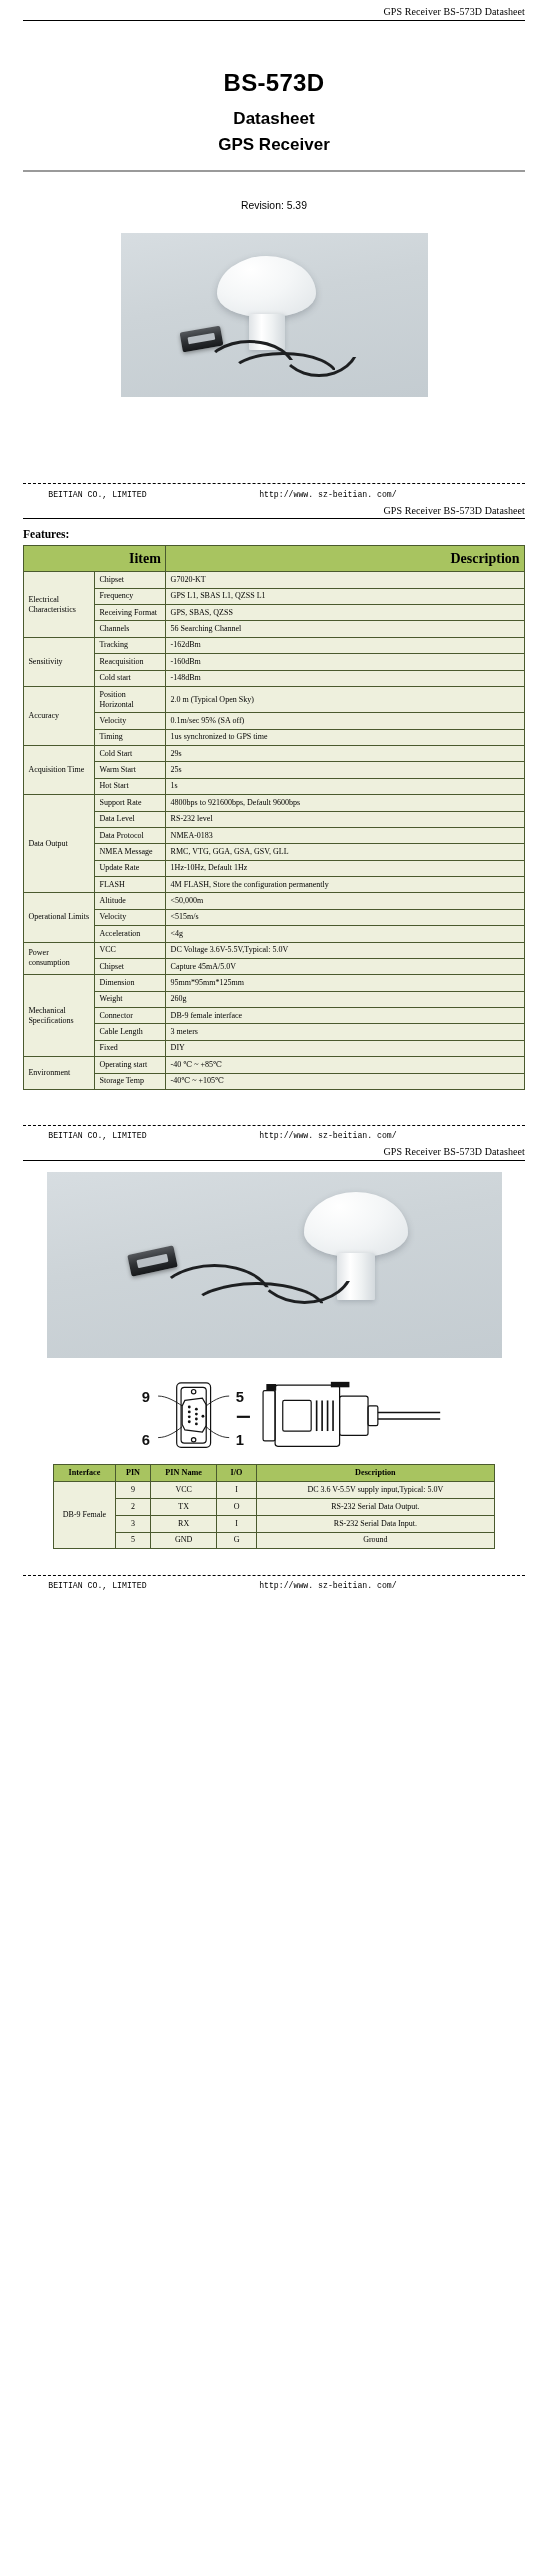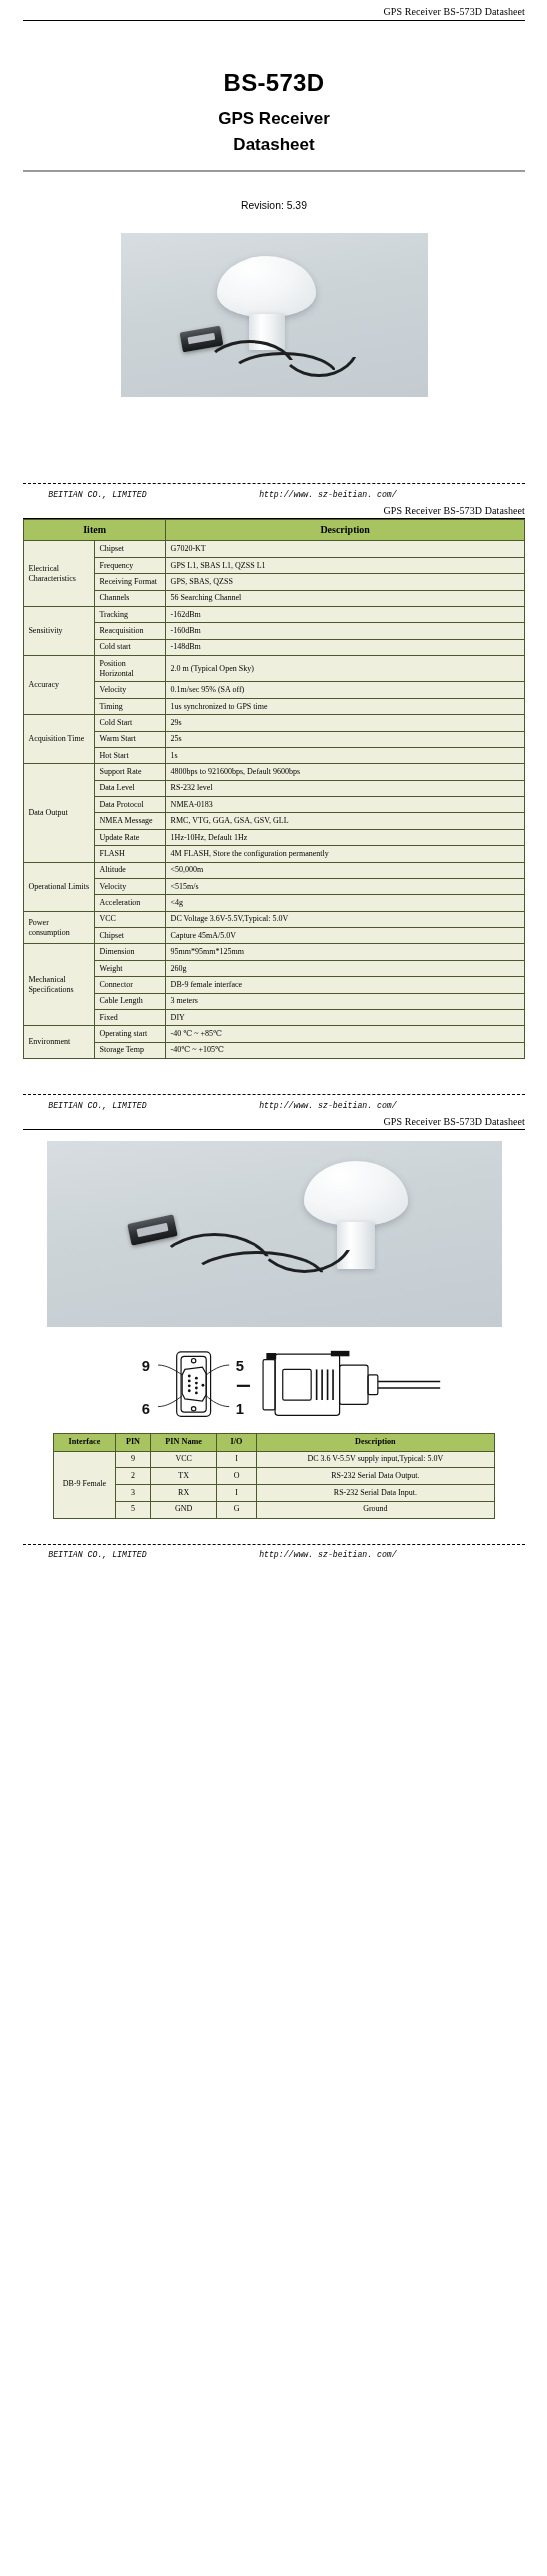--- a/index.html
+++ b/index.html
@@ -113,21 +113,21 @@
     border-radius: 50%/100% 100% 0 0;
   }
   .cable2 {
     position: absolute;
     border: 3.8px solid #1d1f21;
     border-color: transparent transparent #1d1f21 transparent;
     border-radius: 50%/0 0 100% 100%;
   }
 
   
-  .foot-wrap { margin-top: 16.4px; font-style: italic; }
+  .foot-wrap { margin-top: 16.4px; }
   .foot-rule {
     height: 0;
     border: 0;
     border-top: 1.6px dashed #000;
     margin: 0 0 5.5px 0;
   }
   .foot-row {
     display: flex;
     font-family: "Liberation Mono", "DejaVu Sans Mono", monospace;
     font-size: 8.2px;
@@ -156,22 +156,22 @@
   table.spec th, table.spec td {
     border: 0.5px solid #4a5a2e;
     padding: 2.7px 4.4px;
     vertical-align: middle;
     background: #eef0dd;
     line-height: 1.25;
   }
   table.spec thead th {
     background: #a8c460;
     font-weight: bold;
-    font-size: 10px;
-    text-align: center;
+    font-size: 14px;
+    text-align: right;
     padding: 3.8px 4.4px;
   }
   td.group {
     background: #eef0dd;
   }
   .col-item  { width: 23%; }
   .col-sub   { width: 19%; }
   .col-desc  { width: 58%; }
 
   
@@ -220,22 +220,22 @@
 <div class="page">
 
   <div>
     <div class="run-header">GPS Receiver BS-573D Datasheet</div>
     <hr class="run-header-rule">
   </div>
 
   <div class="cover-space-1"></div>
 
   <h1 class="cover-title">BS-573D</h1>
+  <div class="cover-sub">Datasheet</div>
   <div class="cover-sub">GPS Receiver</div>
-  <div class="cover-sub">Datasheet</div>
 
   <hr class="cover-rule">
 
   <div class="cover-meta">Revision: 5.39</div>
 
   <div class="photo-box">
     <div class="dome" style="left:96px; top:23px; width:99px; height:61px;"></div>
     <div class="stem" style="left:128px; top:81px; width:36px; height:36px;"></div>
     <div class="db9" style="left:60px; top:96px; width:41px; height:20px; transform:rotate(-10deg);"></div>
     <div class="cable" style="left:82px; top:107px; width:93px; height:31px;"></div>
@@ -254,20 +254,21 @@
   </div>
 </div>
 
 <div class="page">
 
   <div>
     <div class="run-header">GPS Receiver BS-573D Datasheet</div>
     <hr class="run-header-rule">
   </div>
 
+  <div class="sec-head">Features:</div>
 
   <table class="spec">
     <thead>
       <tr>
         <th class="col-item" colspan="2">Iitem</th>
         <th class="col-desc">Description</th>
       </tr>
     </thead>
     <tbody>
 

